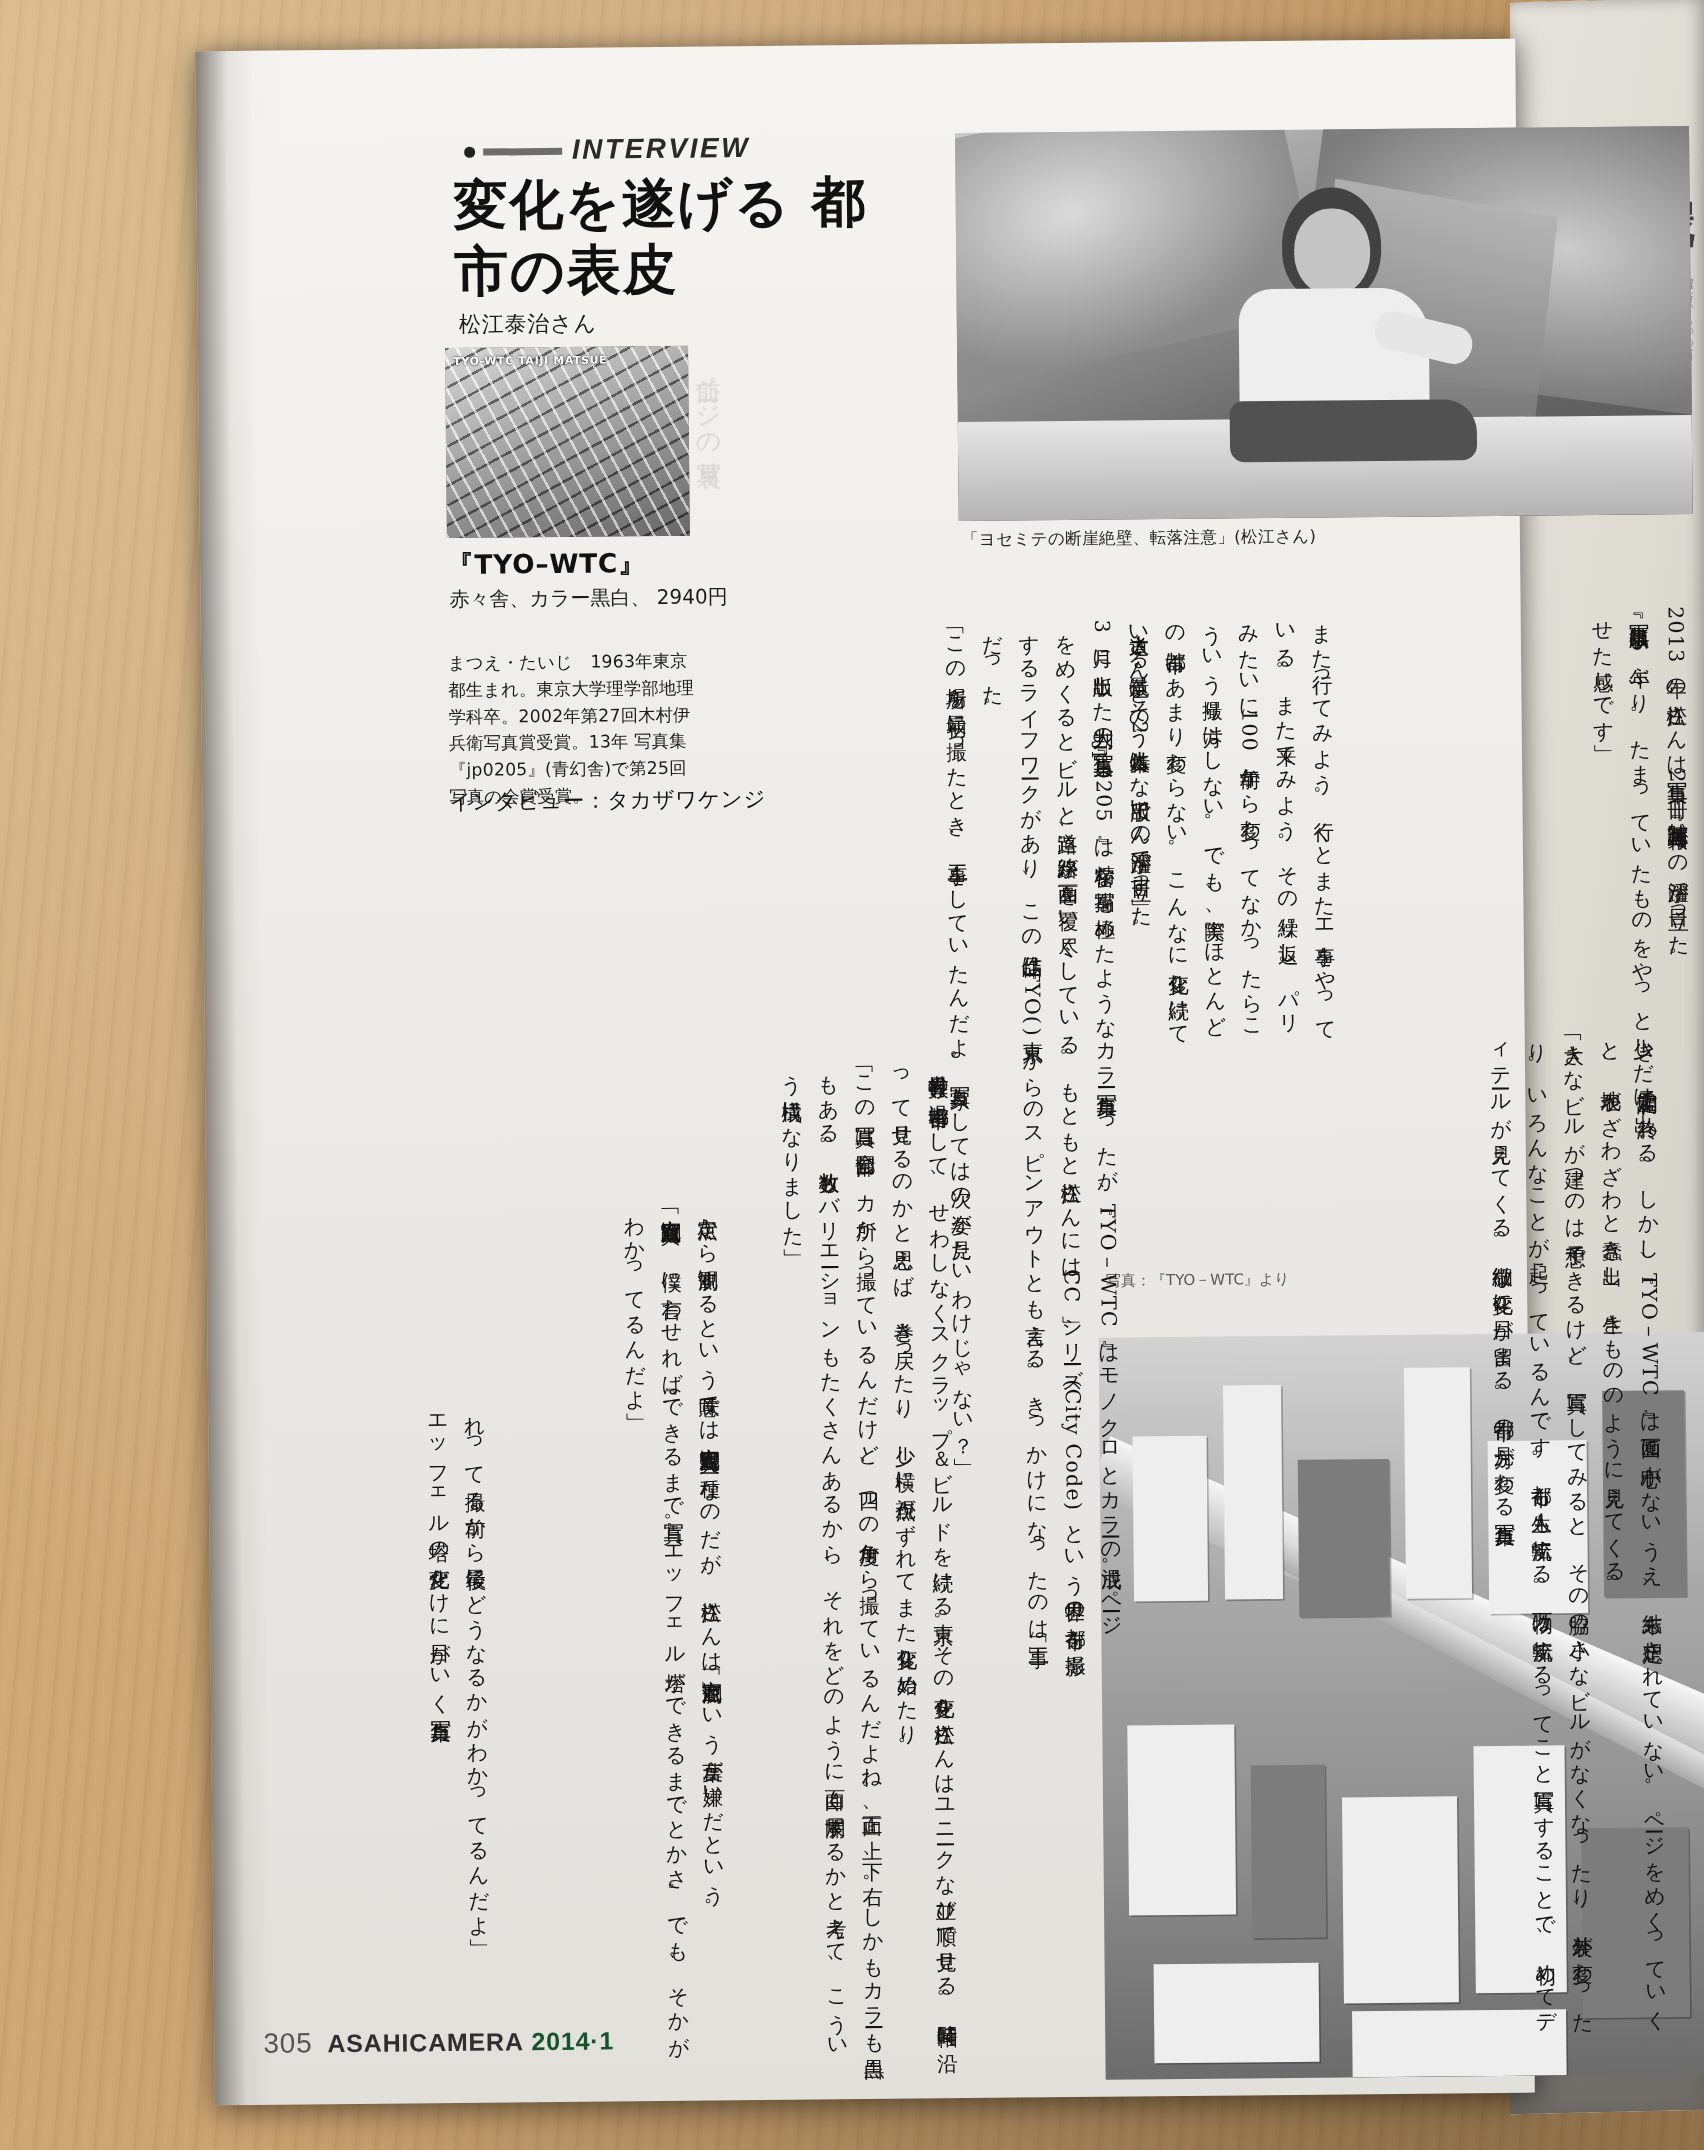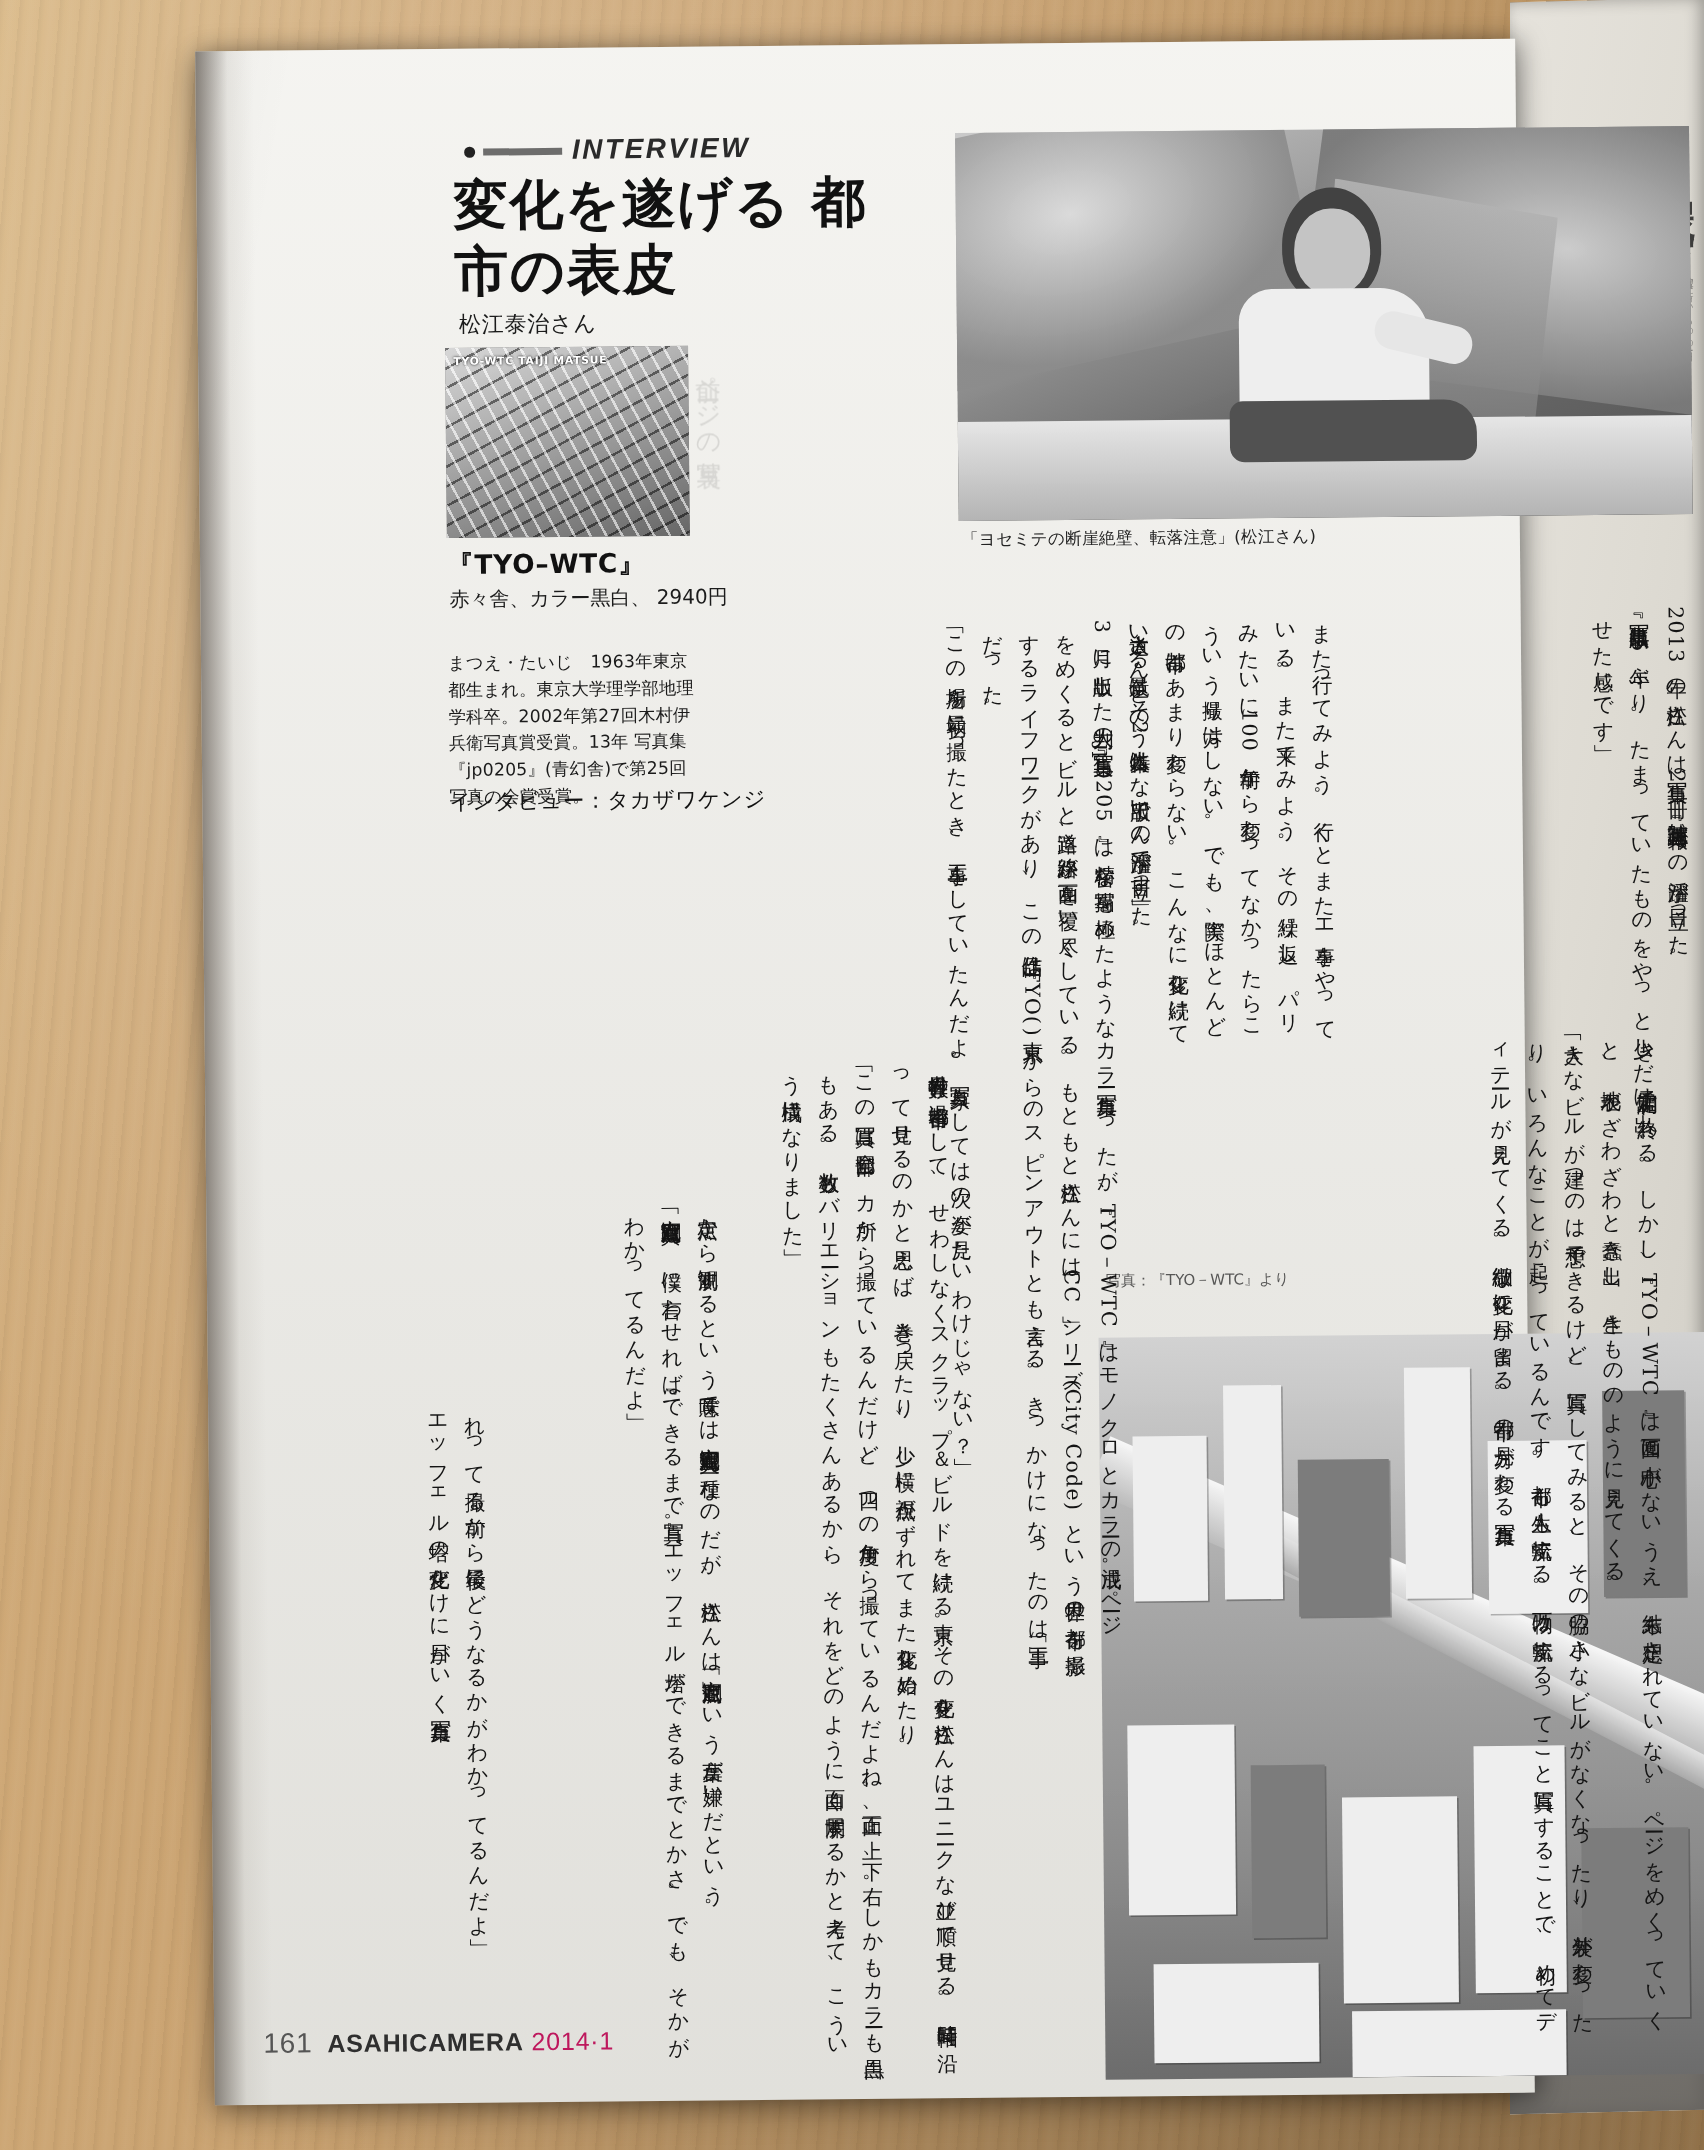--- a/index.html
+++ b/index.html
@@ -217,21 +217,21 @@
   #col-g{left:949px;top:569px;height:429px;width:190px;}
 
   
   #folio{
     position:absolute;left:49px;top:1977px;
     font-family:"Liberation Sans", sans-serif;
     color:#4c4c4c;font-size:25px;letter-spacing:0.8px;
   }
   #folio .num{font-size:28px;margin-right:15px;color:#555;}
   #folio .mag{font-weight:bold;color:#2f2f2f;}
-  #folio .issue{font-weight:normal;color:#be185d;}
+  #folio .issue{font-weight:bold;color:#14532d;}
 </style>
 </head>
 <body>
 
 <div id="desk"></div>
 
 <div id="right-page">
   <div class="rp-head">REVIEW</div>
   <div class="rp-big">記録写真</div>
   <div class="rp-cols">写真集の新しいものの田ー
@@ -306,17 +306,17 @@
   <div class="vcol" id="col-d">世界有数の過密都市にして、せわしなくスクラップ＆ビルドを続ける東京。その変化を松江さんはユニークな並び順で見せる。時間軸に沿って見せるのかと思えば、巻き戻ったり、少し横に視点がずれてまた変化し始めたり。
 「この写真は全部同じ1カ所から撮っているんだけど、四つの角度から撮っているんだよね。正面、上、下、右。しかもカラーも黒白もある。枚数もバリエーションもたくさんあるから、それをどのように面白く展開するかと考えて、こういう構成になりました」</div>
   <div class="vcol" id="col-b">き、予定調和に終わる。しかし、『TYO－WTC』は画面に中心がないうえ、結末も想定されていない。ページをめくっていくと、地表がざわざわと蠢き出し、生きもののように見えてくる。
 「大きなビルが建つのは予想できるけど、写真にしてみると、その脇の小さなビルがなくなったり、外装が変わったり。いろんなことが起こっているんです。都市も人生も流転する。万物は流転するってこと写真にすることで、初めてディテールが見えてくる。微細な変化に目が留まる。都市の見方が変わる写真集だ。</div>
   <div class="vcol" id="col-e">定点から観測するという意味では定点観測写真の一種なのだが、松江さんは「定点観測」という言葉が嫌いだという。
 「定点観測写真は、僕に言わせれば『できるまで写真』。エッフェル塔ができるまでとかさ。でも、そかがわかってるんだよ」</div>
   <div class="vcol" id="col-f">れって撮る前から最後にどうなるかがわかってるんだよ」
 エッフェル塔の変化だけに目がいく写真集だ。</div>
 
   <div id="folio">
-    <span class="num">161</span><span class="mag">ASAHICAMERA</span>&nbsp;<span class="issue">2014·1</span>
+    <span class="num">305</span><span class="mag">ASAHICAMERA</span>&nbsp;<span class="issue">2014·1</span>
   </div>
 
 </div>
 
 
 </body></html>

